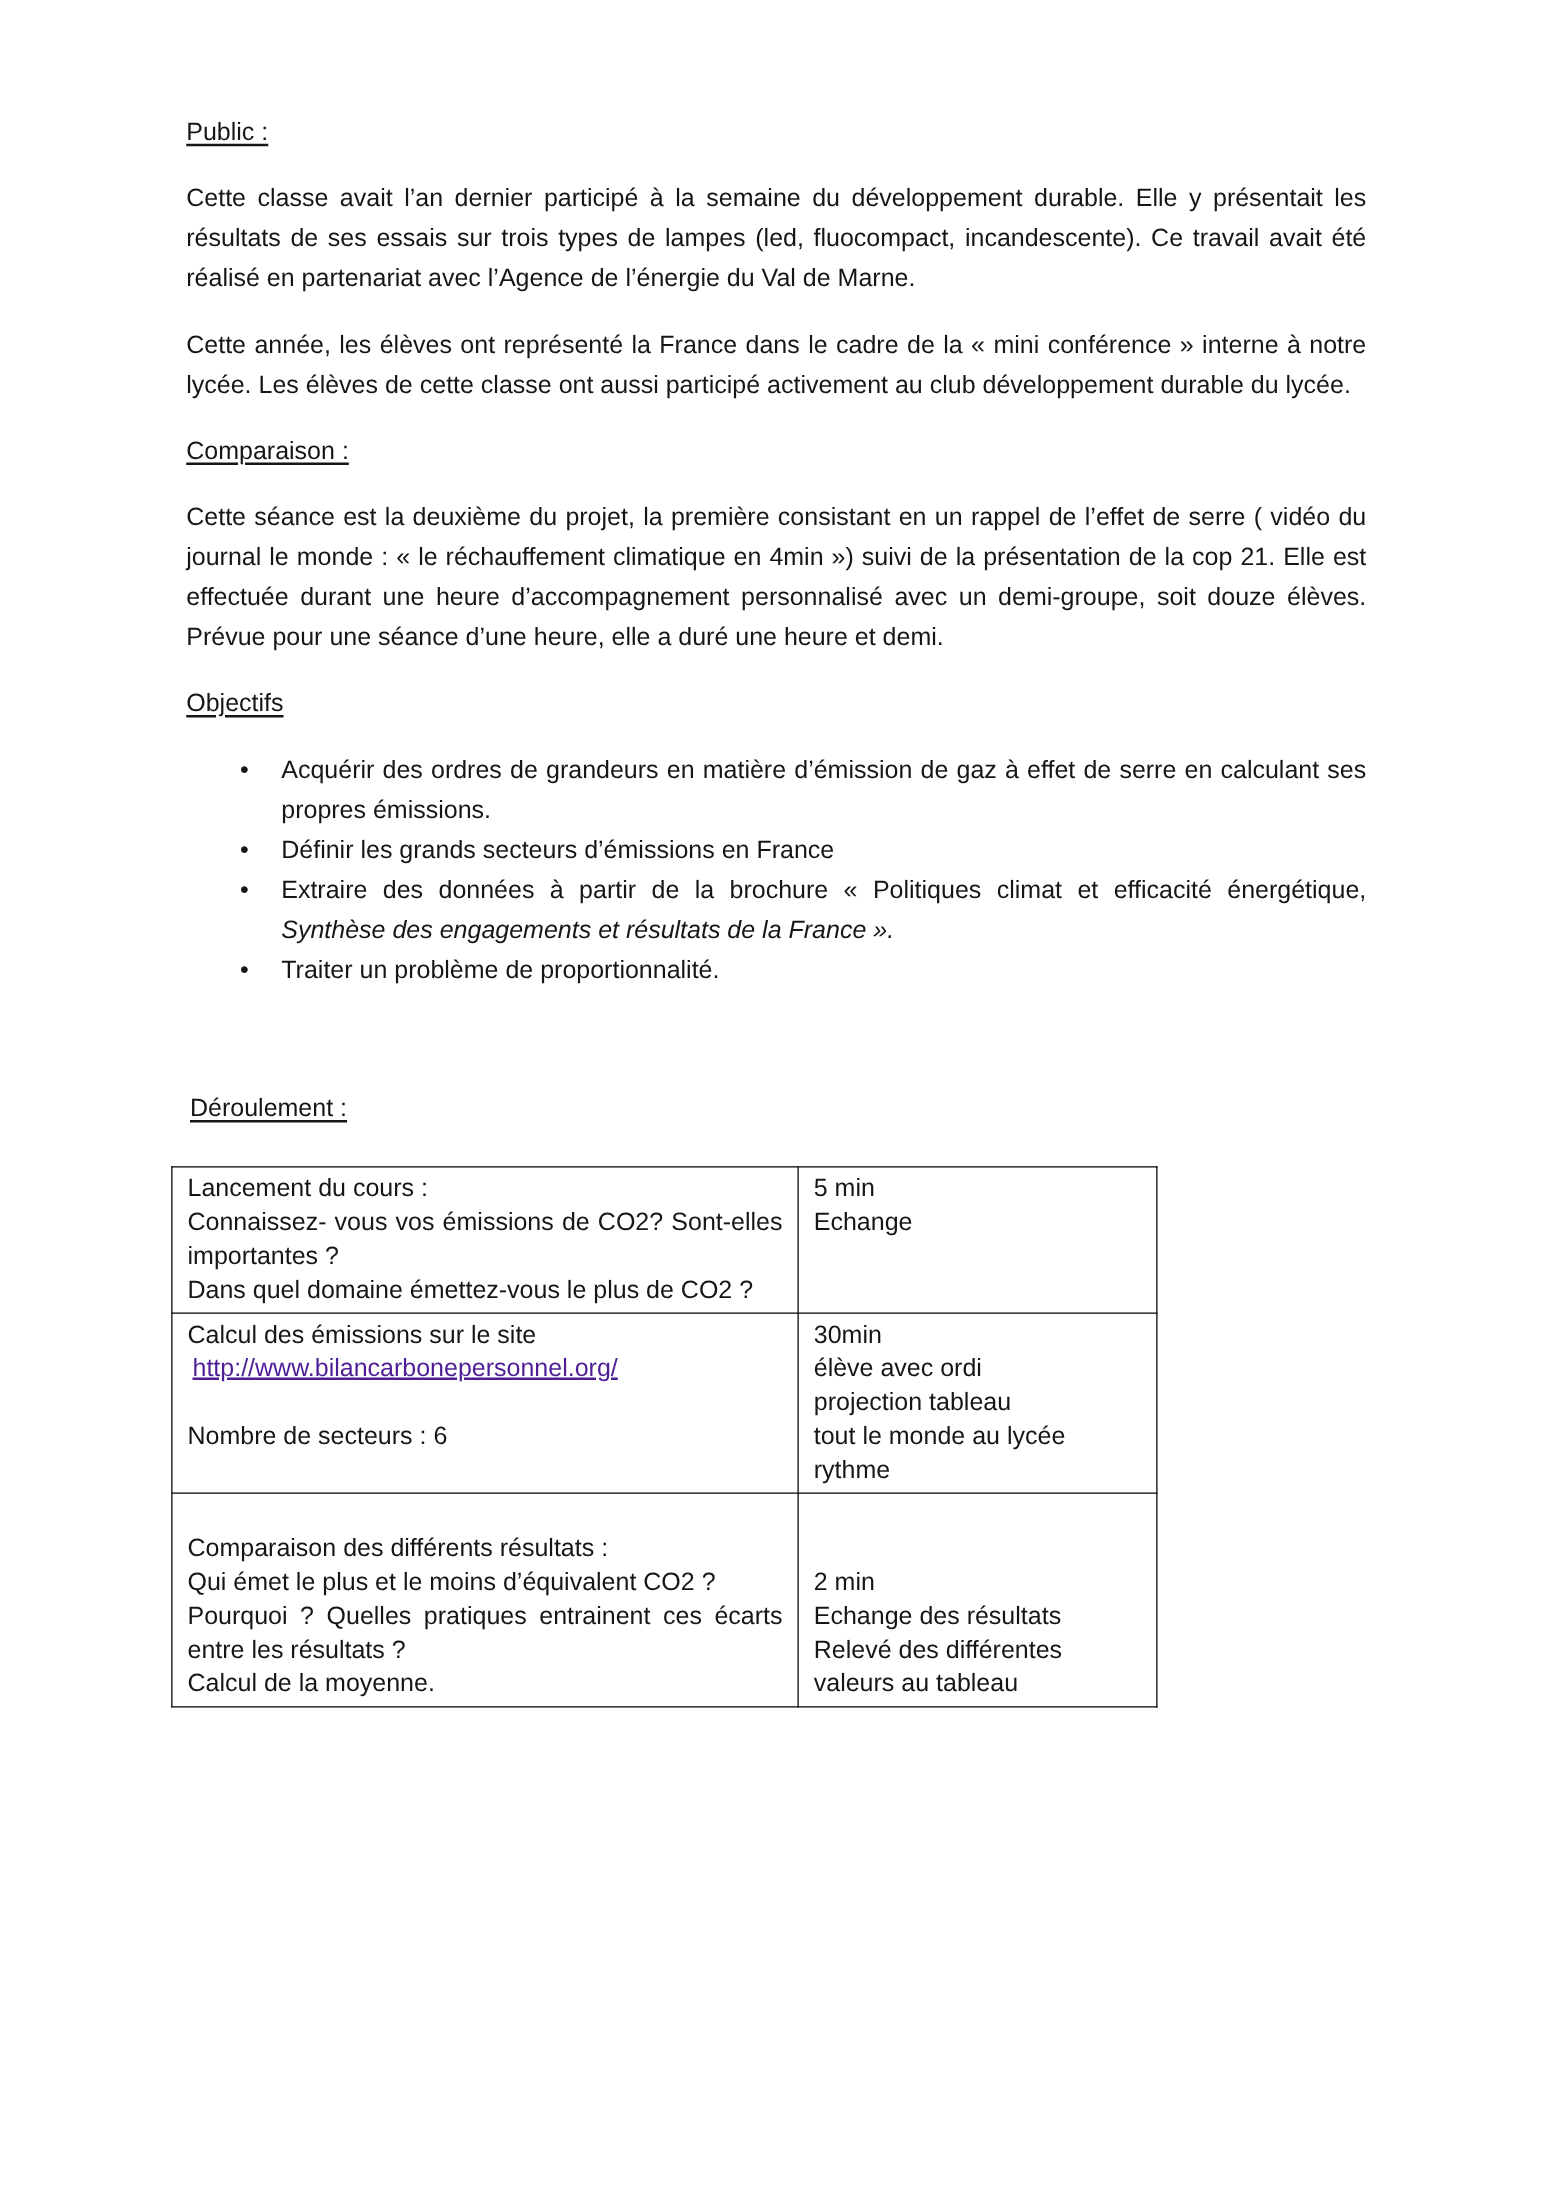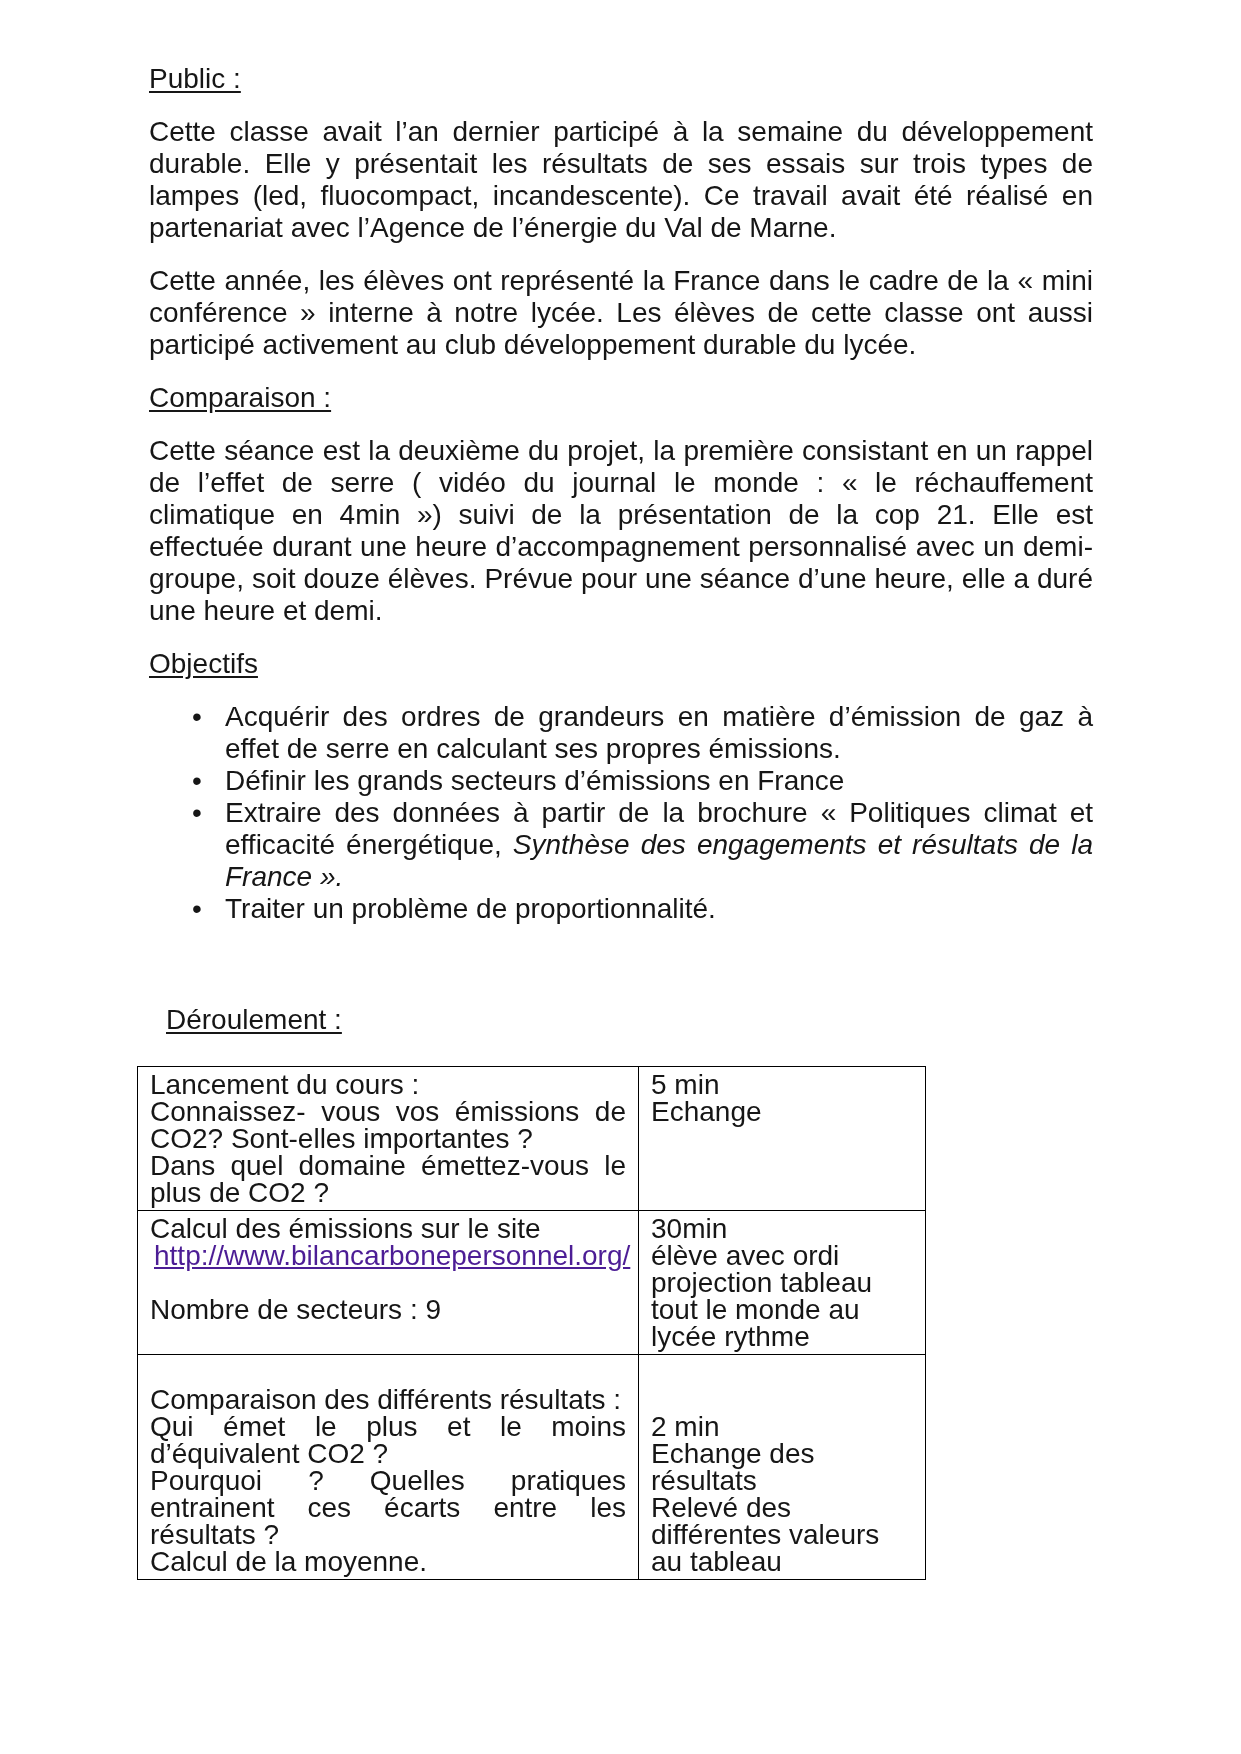--- a/index.html
+++ b/index.html
@@ -2,35 +2,35 @@
 <html lang="fr"><head>
 <meta charset="utf-8">
 <style>
   html,body { margin:0; padding:0; background:#ffffff; }
   .page {
     position:relative;
     width:1241px;
     height:1754px;
     background:#ffffff;
     box-sizing:border-box;
-    padding:63px 148px 0 149px;
+    padding:90px 148px 0 149px;
     font-family:"Liberation Sans","DejaVu Sans",sans-serif;
-    font-size:28px;
+    font-size:20px;
     line-height:32px;
     color:#161616;
     overflow:hidden;
   }
   p { margin:0 0 21px 0; text-align:justify; }
   p.h { text-align:left; }
   .u { text-decoration:underline; text-underline-offset:3px; }
   ul.obj { list-style:none; margin:0 0 0 37px; padding:0; }
   ul.obj li { position:relative; padding-left:39px; text-align:justify; }
   ul.obj li::before { content:"\2022"; position:absolute; left:6px; top:0; }
   ul.obj em { font-style:italic; }
-  .h-deroulement { margin:79px 0 30px 17px; }
+  .h-deroulement { margin:79px 0 30px 3px; }
   table.sched {
     border-collapse:collapse;
     table-layout:fixed;
     width:789px;
     margin-left:-12px;
   }
   table.sched td {
     border:1.5px solid #000000;
     vertical-align:top;
     padding:4px 12px;
@@ -80,21 +80,21 @@
         <td>
           <div class="lnr">5 min</div>
           <div class="lnr">Echange</div>
         </td>
       </tr>
       <tr>
         <td class="cl">
           <div class="ln">Calcul des émissions sur le site</div>
           <div class="ln lnk-line"><a class="doclink">http://www.bilancarbonepersonnel.org/</a></div>
           <div class="ln"></div>
-          <div class="ln">Nombre de secteurs : 9</div>
+          <div class="ln">Nombre de secteurs : 6</div>
           <div class="ln"></div>
         </td>
         <td>
           <div class="lnr">30min</div>
           <div class="lnr">élève avec ordi</div>
           <div class="lnr">projection tableau</div>
           <div class="lnr">tout le monde au lycée rythme</div>
         </td>
       </tr>
       <tr>

